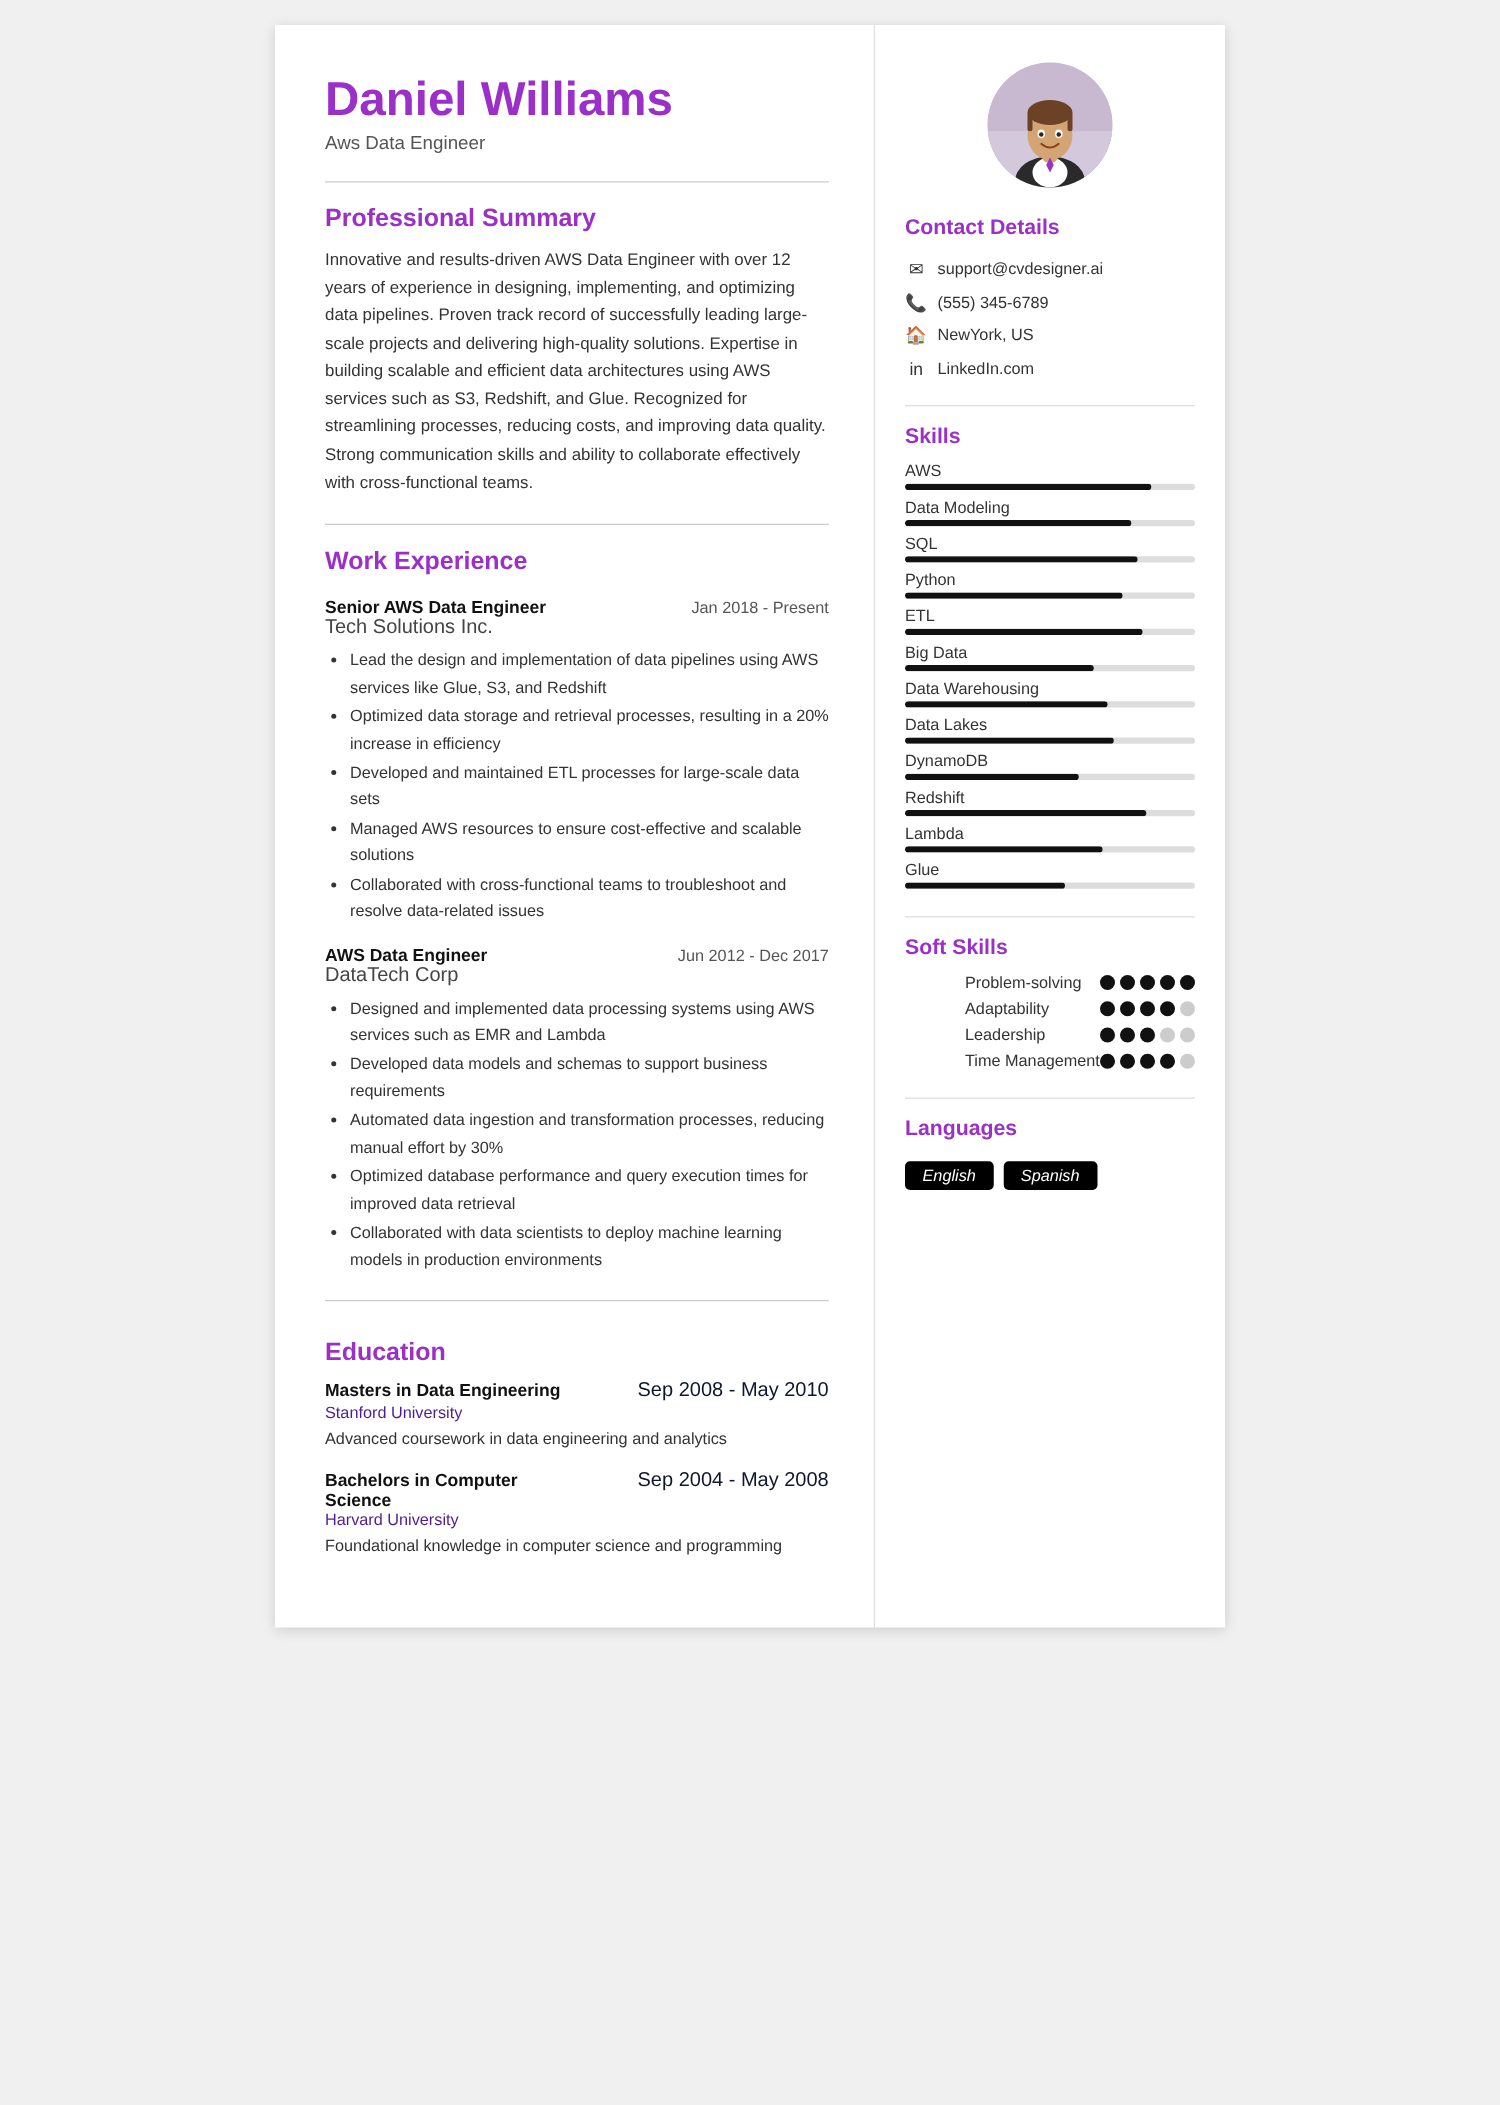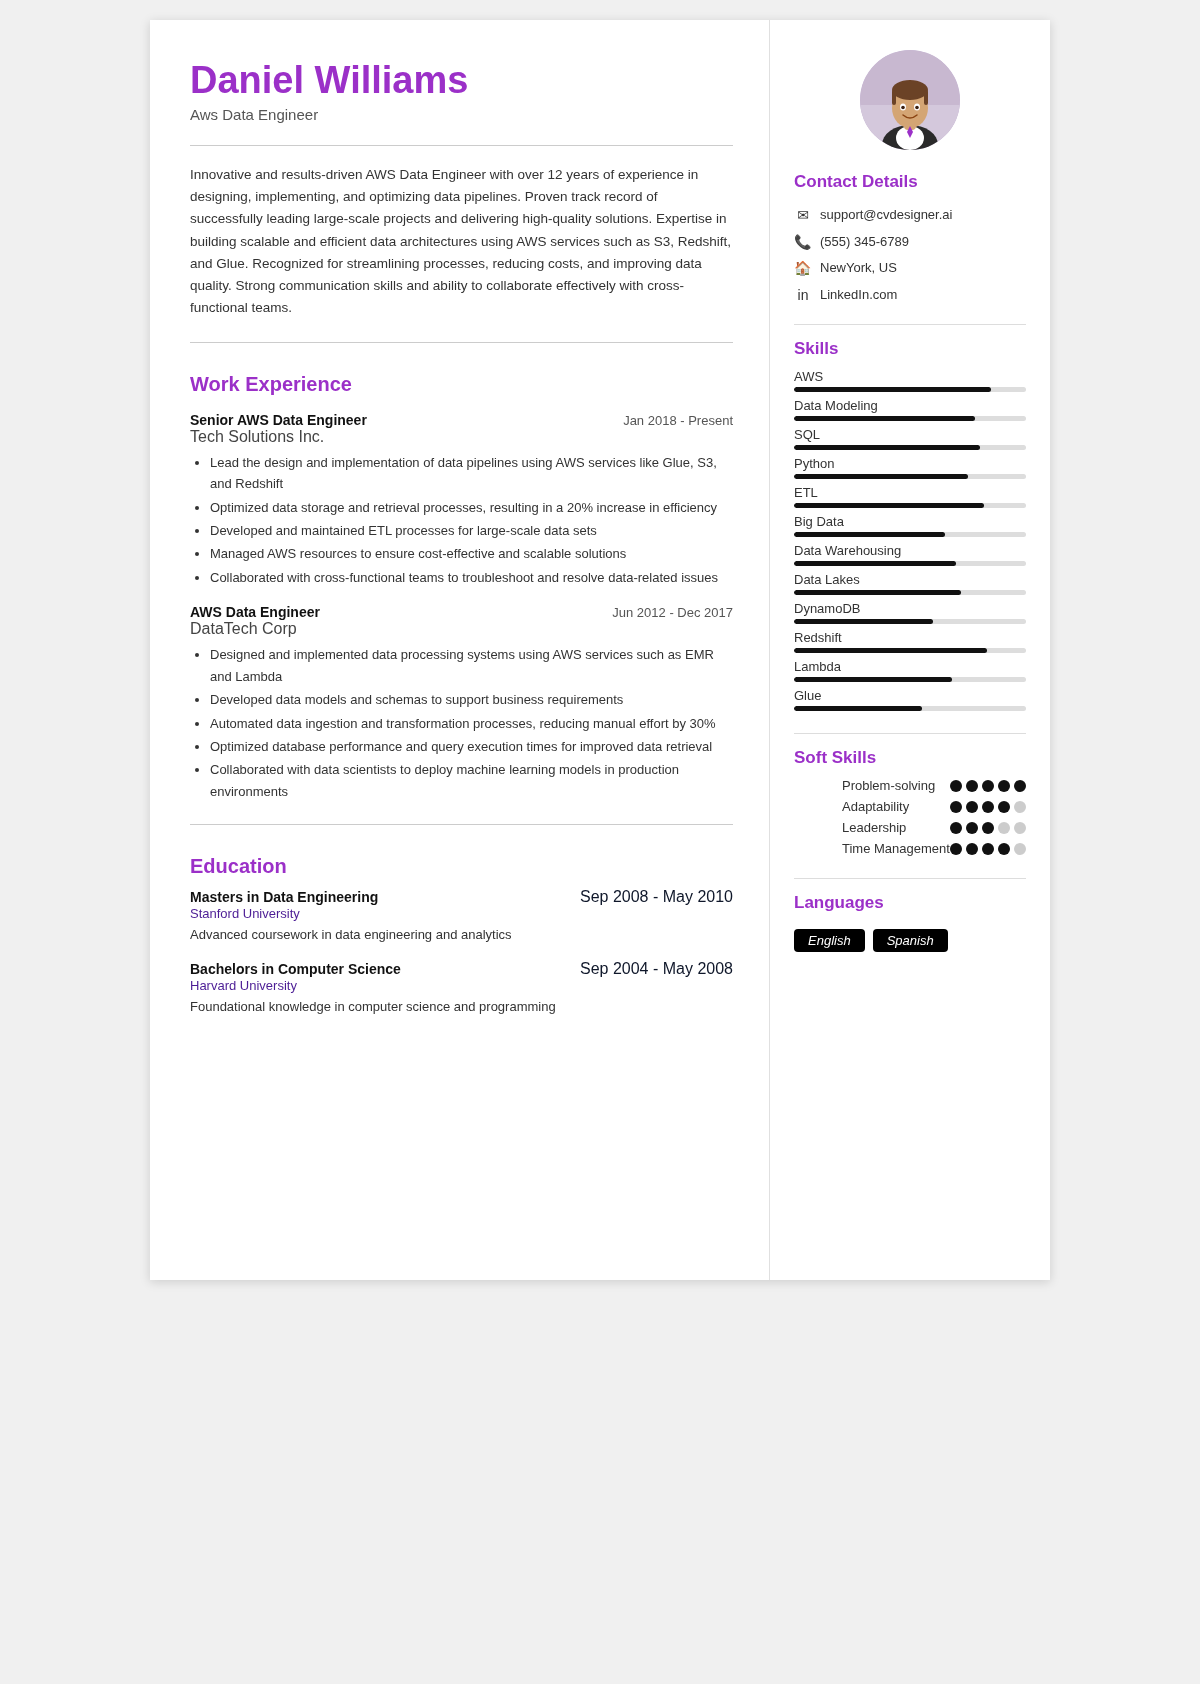--- a/index.html
+++ b/index.html
@@ -6,21 +6,21 @@
     body {
       font-family: Arial, sans-serif;
       background: #f0f0f0;
       display: flex;
       justify-content: center;
       align-items: flex-start;
       min-height: 100vh;
       padding: 20px;
     }
     .resume-wrapper {
-      width: 900px;
+      width: 760px;
       background: #fff;
       box-shadow: 0 2px 10px rgba(0,0,0,0.15);
       display: flex;
       min-height: 1260px;
     }
     
     .left-col {
       flex: 1 1 60%;
       padding: 40px 36px 40px 40px;
       border-right: 1px solid #e0e0e0;
@@ -46,21 +46,21 @@
       font-weight: 700;
       color: #9b30c8;
       margin-bottom: 10px;
     }
     .summary-text {
       font-size: 13.5px;
       color: #333;
       line-height: 1.65;
     }
     
-    .work-section { margin-top: 30px; }
+    .work-section { margin-top: 18px; }
     .job-header {
       display: flex;
       justify-content: space-between;
       align-items: baseline;
       margin-top: 16px;
       gap: 43px;
     }
     .job-title-text {
       font-size: 14px;
       font-weight: 700;
@@ -233,20 +233,21 @@
 
   <div class="left-col">
     <div class="name-section">
       <h1>Daniel Williams</h1>
       <div class="job-title">Aws Data Engineer</div>
     </div>
 
     <hr class="divider">
 
     <div class="summary-section">
+      <div class="section-title">Professional Summary</div>
       <p class="summary-text">Innovative and results-driven AWS Data Engineer with over 12 years of experience in designing, implementing, and optimizing data pipelines. Proven track record of successfully leading large-scale projects and delivering high-quality solutions. Expertise in building scalable and efficient data architectures using AWS services such as S3, Redshift, and Glue. Recognized for streamlining processes, reducing costs, and improving data quality. Strong communication skills and ability to collaborate effectively with cross-functional teams.</p>
     </div>
 
     <hr class="divider">
 
     <div class="work-section">
       <div class="section-title">Work Experience</div>
       <div id="jobs-container">
           <div>
     <div class="job-header">

